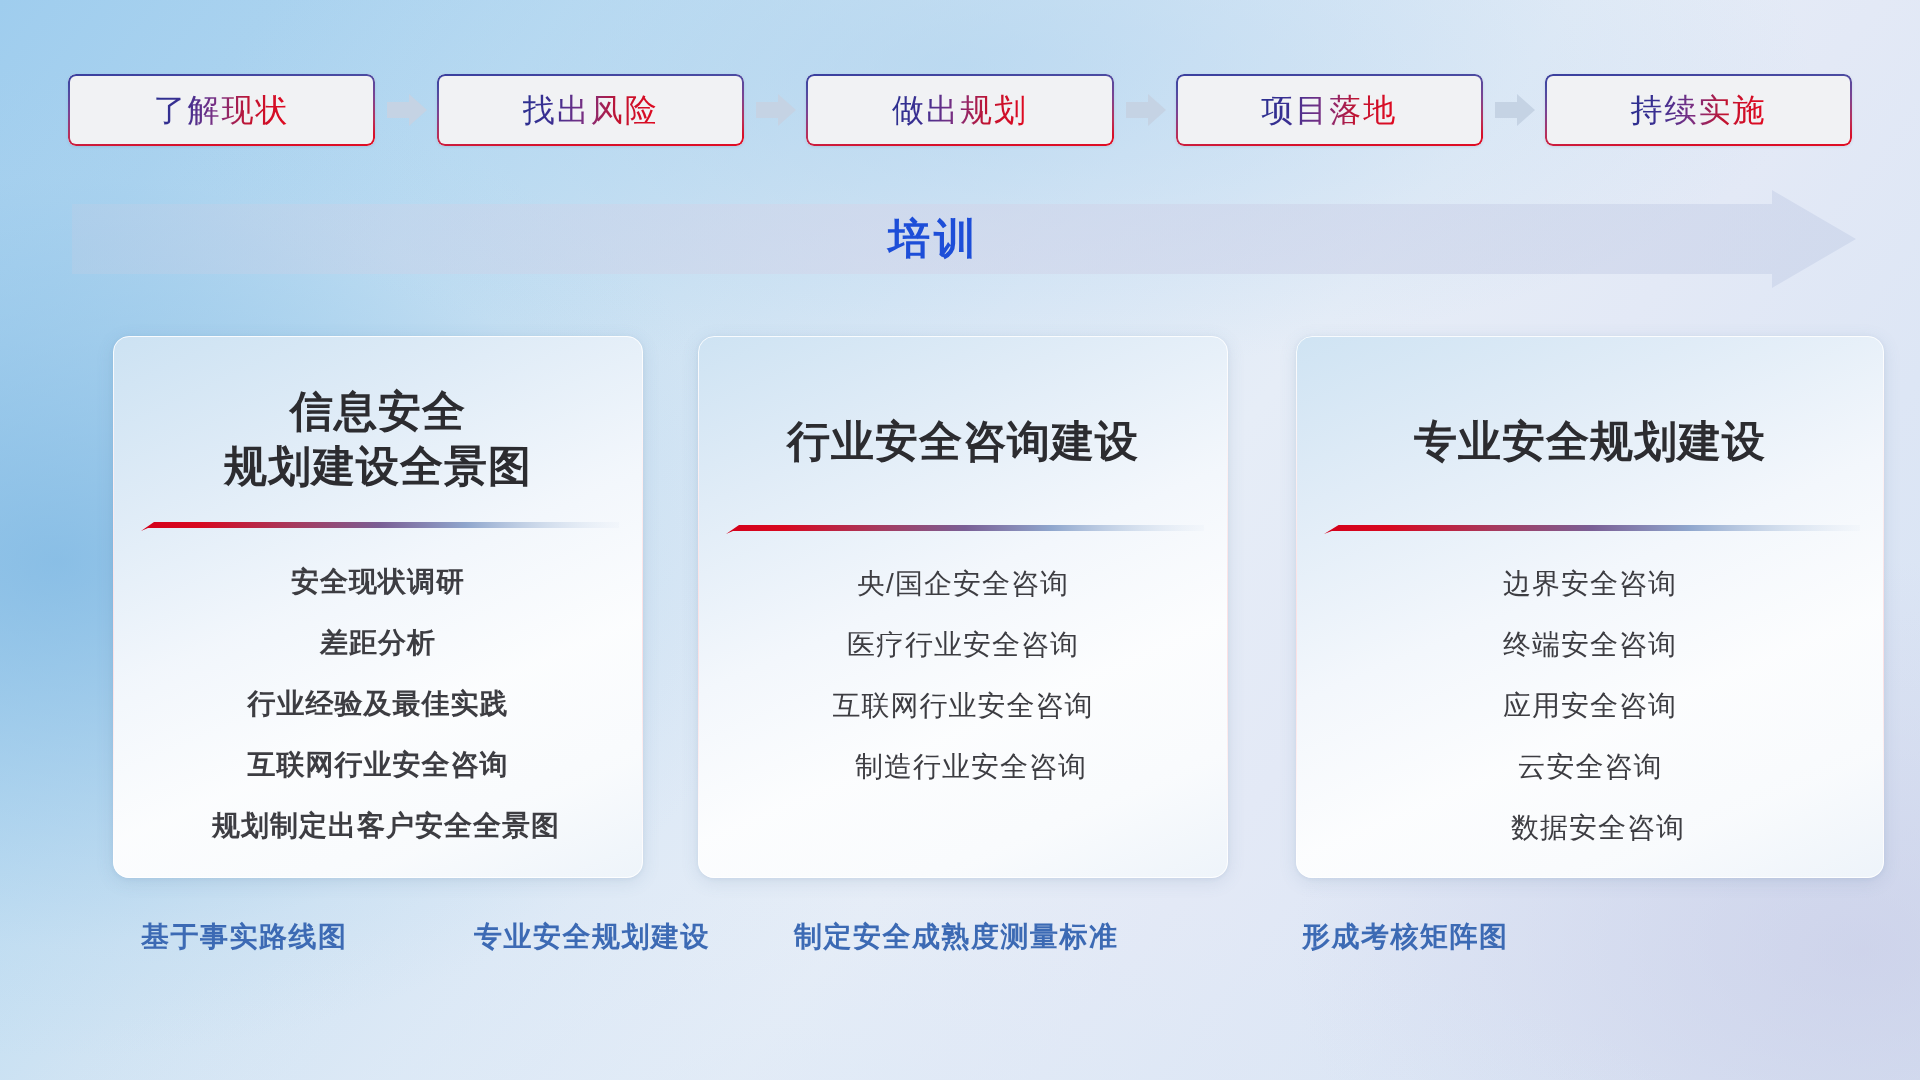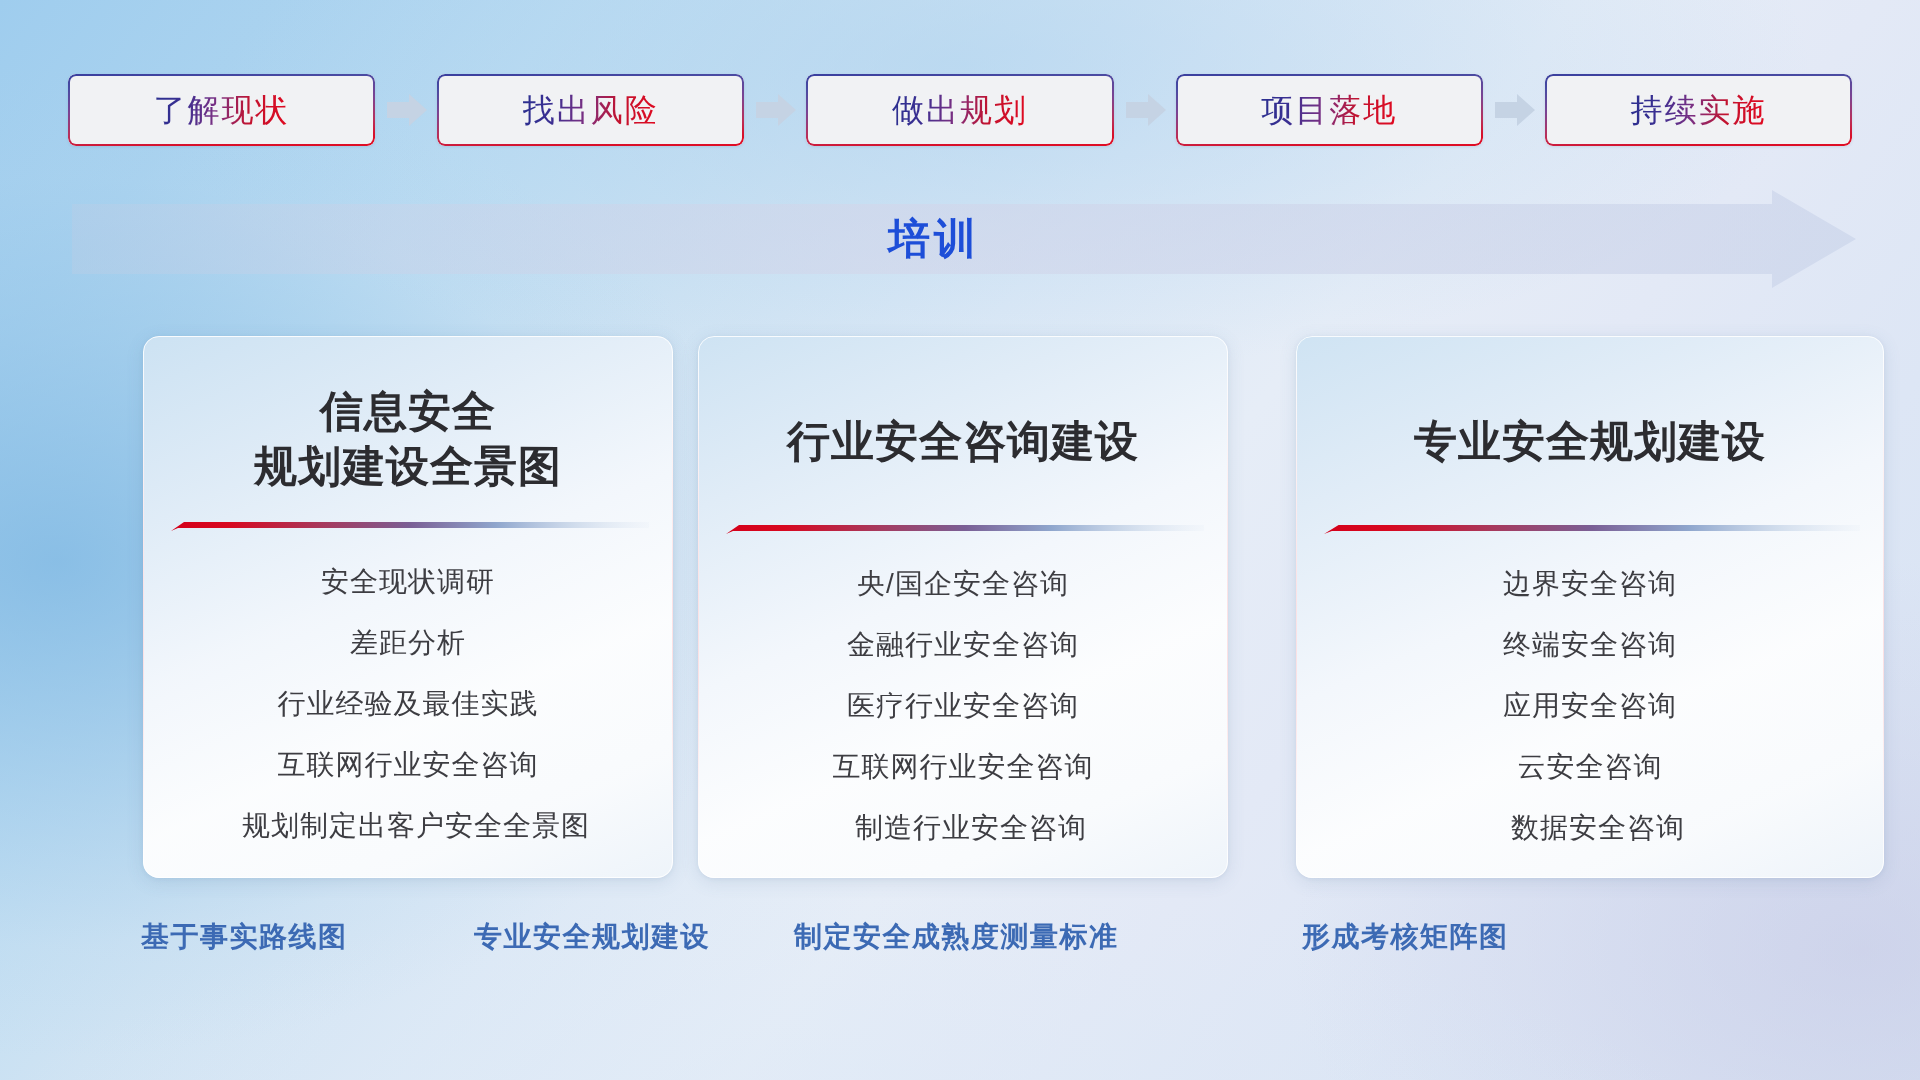--- a/index.html
+++ b/index.html
@@ -100,42 +100,42 @@
     border:1px solid rgba(255,255,255,.85); pointer-events:none;
   }
   .card-accent {
     position:absolute; top:18px; bottom:18px; width:3px; border-radius:3px;
     background:linear-gradient(180deg,rgba(232,30,50,0) 0%,rgba(232,30,50,.30) 16%,
       rgba(226,20,42,.80) 46%,rgba(226,20,42,.85) 64%,rgba(232,30,50,.28) 88%,rgba(232,30,50,0) 100%);
   }
   .card-accent.left  { left:-2px; }
   .card-accent.right { right:-2px; }
 
-  .card-1 { left:113px;  width:530px;margin-left:30px; }
+  .card-1 { left:113px;  width:530px; }
   .card-2 { left:698px;  width:530px; }
   .card-3 { left:1276px; width:588px;margin-left:20px; }
 
   .card-title {
     position:absolute; left:0; right:0; text-align:center;
     font-size:43px; font-weight:700; color:#2c2c30; letter-spacing:1px; line-height:1.28;
   }
   .card-1 .card-title { top:48px; }
   .card-2 .card-title, .card-3 .card-title { top:78px; }
 
   .card-divider {
     position:absolute; left:28px; right:24px; height:11px;
   }
   .card-divider svg { display:block; width:100%; height:100%; }
   .card-1 .card-divider { top:185px; }
   .card-2 .card-divider, .card-3 .card-divider { top:188px; }
 
   .card-list {
     position:absolute; left:0; right:0; list-style:none; text-align:center;
   }
-  .card-1 .card-list { top:232px; }
+  .card-1 .card-list { top:232px;font-weight:bold; }
   .card-2 .card-list, .card-3 .card-list { top:234px; }
   .card-list li {
     font-size:28px; color:#3d3d42; letter-spacing:1px; line-height:1; margin-bottom:33px;
   }
   .card-list li:last-child { margin-bottom:0;padding-left:16px; }
 
   
   #captions { position:absolute; top:915px; left:8px; width:1920px; height:48px; z-index:4; }
   .caption {
     position:absolute; top:0; font-size:28px; font-weight:700;
@@ -274,21 +274,20 @@
             <stop offset="0.84" stop-color="#c3d2e6" stop-opacity=".75"></stop>
             <stop offset="1" stop-color="#dfe8f3" stop-opacity=".15"></stop>
           </linearGradient>
         </defs>
         <path d="M0 10 L13 1 H478 L478 7 H7 Z" fill="url(#divGrad2)"></path>
       </svg>
     </div>
 
     <ul class="card-list">
       <li>央/国企安全咨询</li>
-      <li>金融行业安全咨询</li>
       <li>医疗行业安全咨询</li>
       <li>互联网行业安全咨询</li>
       <li>制造行业安全咨询</li>
     </ul>
   </div>
 
   <div class="card card-3">
     <span class="card-accent left"></span>
     <span class="card-accent right"></span>
 

